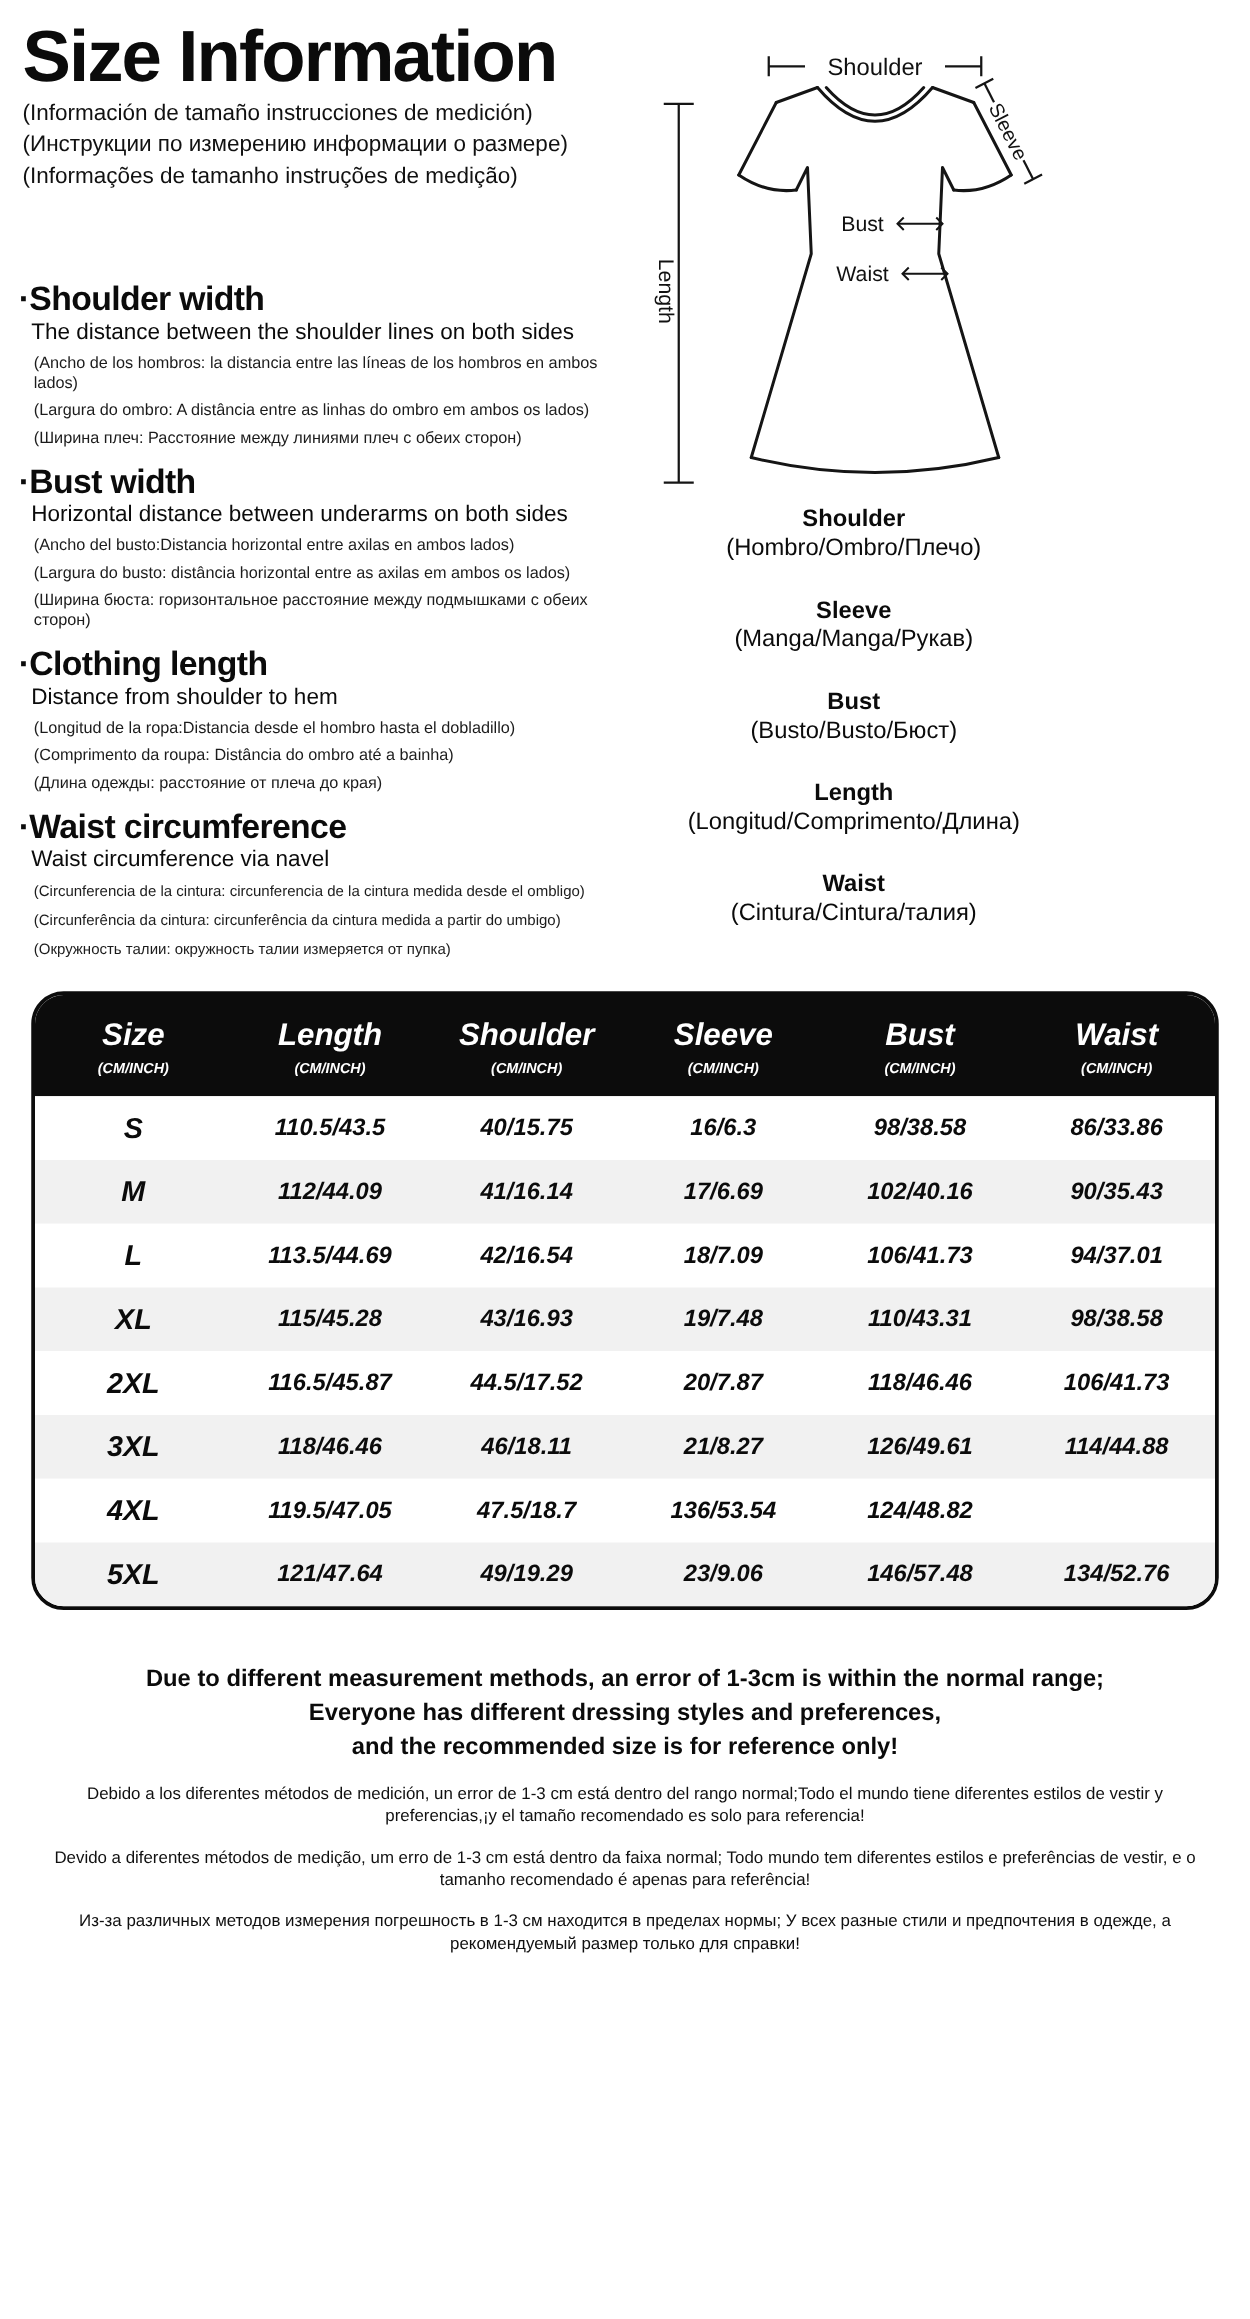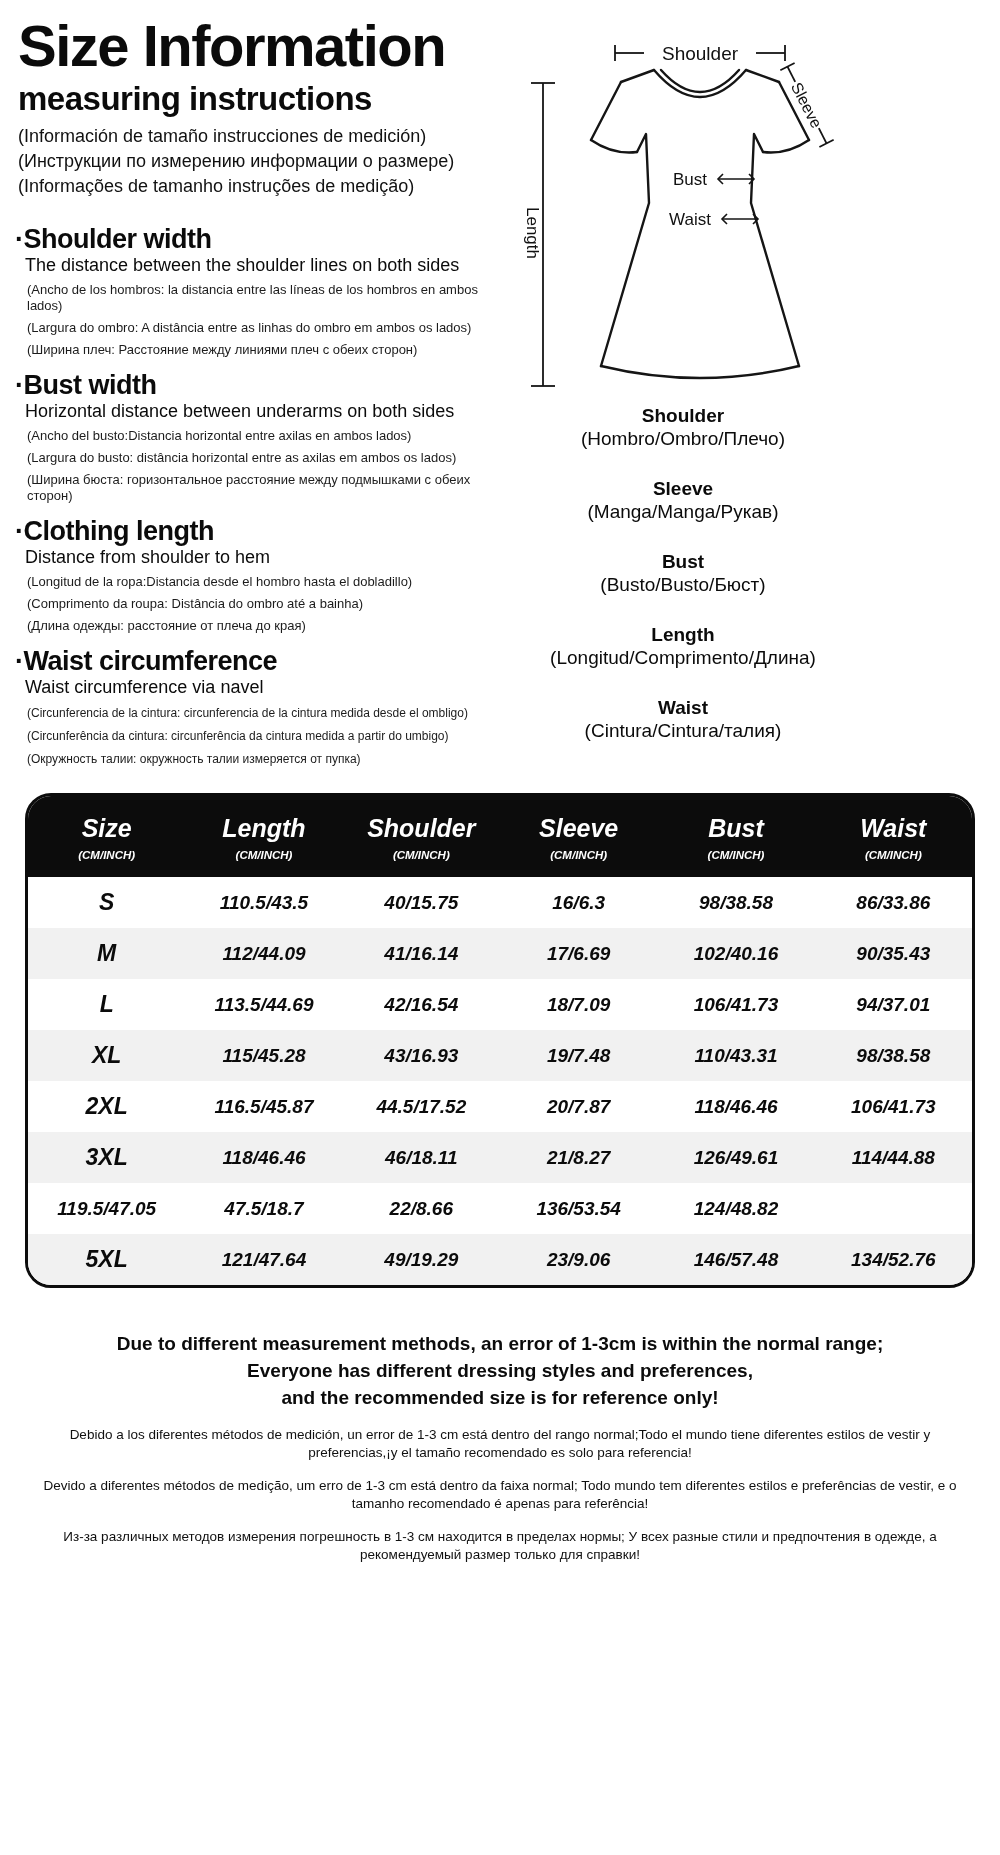--- a/index.html
+++ b/index.html
@@ -52,21 +52,20 @@
   .footer-bold-line{font-size:19px;font-weight:bold;line-height:27px;}
   .footer-note{font-size:13.5px;line-height:18px;color:#101010;margin-top:15px;}
 </style>
 </head>
 <body>
 
 <div class="page">
 
   <div class="header">
     <div class="title">Size Information</div>
-    <div class="subtitle">measuring instructions</div>
     <div class="sub-trans">(Información de tamaño instrucciones de medición)</div>
     <div class="sub-trans">(Инструкции по измерению информации о размере)</div>
     <div class="sub-trans">(Informações de tamanho instruções de medição)</div>
   </div>
 
   <div class="sections">
 
     <div class="section">
       <div class="section-title">·Shoulder width</div>
       <div class="section-desc">The distance between the shoulder lines on both sides</div>
@@ -251,23 +250,23 @@
       </div>
       <div class="t-row">
         <div class="t-cell t-cell-size">3XL</div>
         <div class="t-cell">118/46.46</div>
         <div class="t-cell">46/18.11</div>
         <div class="t-cell">21/8.27</div>
         <div class="t-cell">126/49.61</div>
         <div class="t-cell">114/44.88</div>
       </div>
       <div class="t-row">
+        <div class="t-cell t-cell-size">4XL</div>
         <div class="t-cell">119.5/47.05</div>
         <div class="t-cell">47.5/18.7</div>
-        <div class="t-cell">22/8.66</div>
         <div class="t-cell">136/53.54</div>
         <div class="t-cell">124/48.82</div>
       </div>
       <div class="t-row">
         <div class="t-cell t-cell-size">5XL</div>
         <div class="t-cell">121/47.64</div>
         <div class="t-cell">49/19.29</div>
         <div class="t-cell">23/9.06</div>
         <div class="t-cell">146/57.48</div>
         <div class="t-cell">134/52.76</div>

